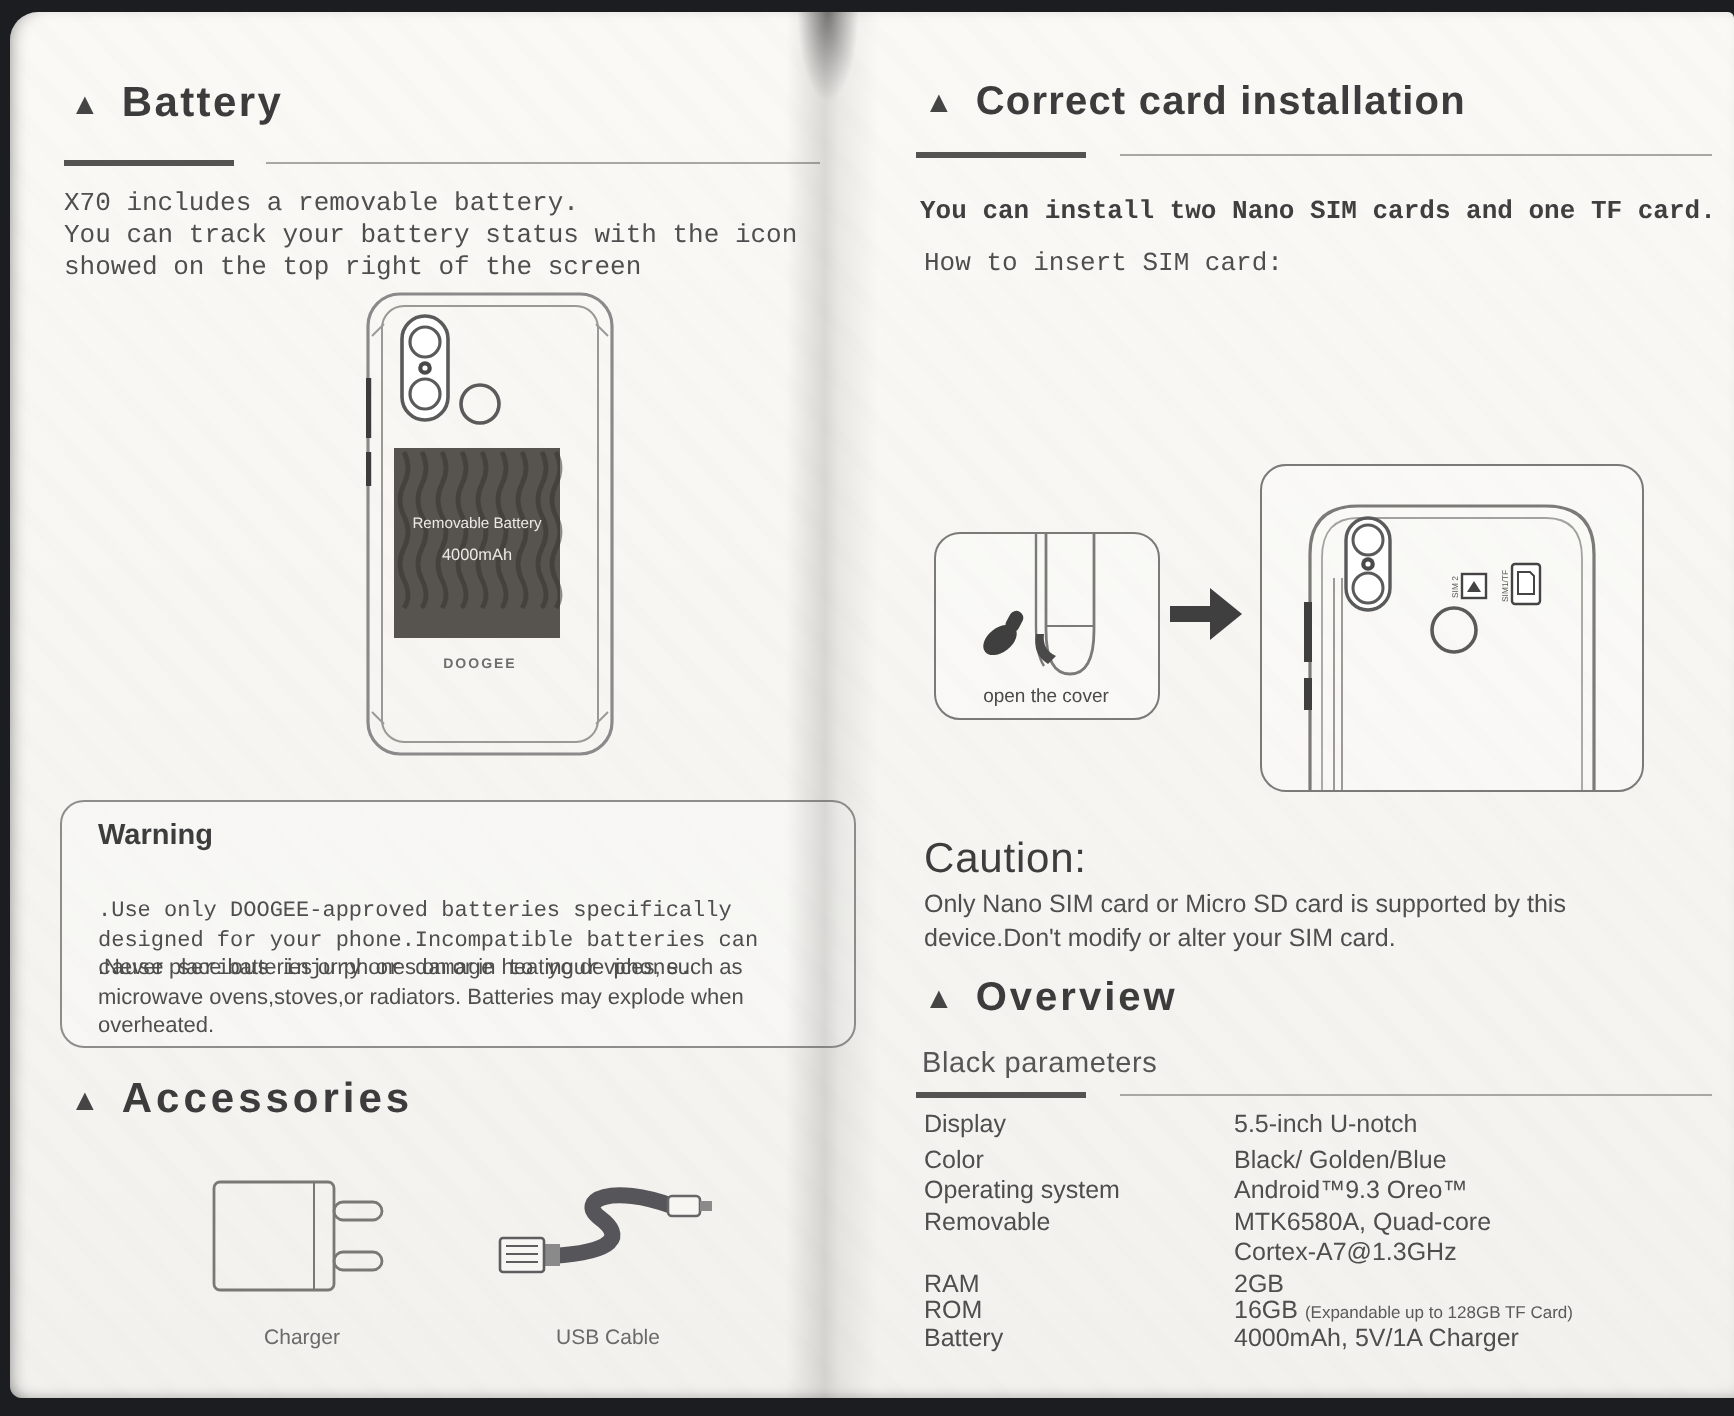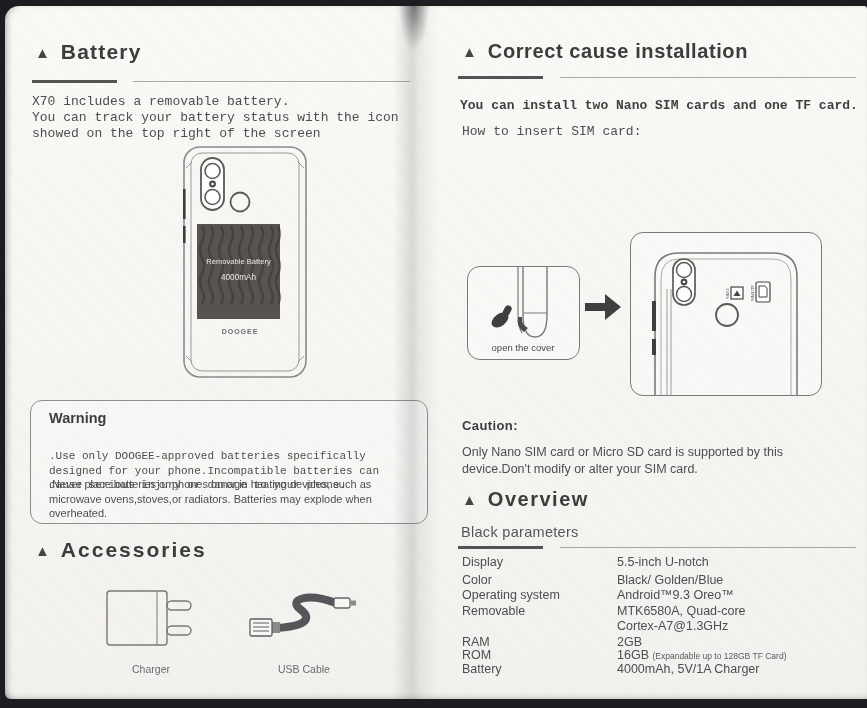--- a/index.html
+++ b/index.html
@@ -129,21 +129,21 @@
       </svg>
 
       <div class="cap-label" style="left:96px;top:657px;width:100px;">Charger</div>
       <div class="cap-label" style="left:243px;top:657px;width:112px;">USB Cable</div>
     </div>
 
     <div class="page page-right">
 
       <div class="h1 small abs" style="left:37px;top:34px;">
         <span class="tri">▲</span>
-        <span class="t">Correct cause installation</span>
+        <span class="t">Correct card installation</span>
       </div>
       <div class="rule-thick" style="left:33px;top:70px;width:85px;"></div>
       <div class="rule-thin" style="left:135px;top:71px;width:296px;"></div>
 
       <div class="abs body-text bold" style="left:35px;top:92px;width:400px;">You can install two Nano SIM cards and one TF card.</div>
       <div class="abs body-text" style="left:37px;top:118px;">How to insert SIM card:</div>
 
       <div class="ill-box" style="left:42px;top:260px;width:111px;height:92px;">
         <svg width="111" height="92" viewBox="0 0 111 92">
           <path d="M50 0 V46 Q50 60 54 66" fill="none" stroke="#7c7a77" stroke-width="1.2"></path>
@@ -185,21 +185,21 @@
             <path d="M106 57.5 L109.5 63 L102.5 63 Z" fill="#444"></path>
           </g>
           <g>
             <text transform="rotate(-90 123 68)" x="123" y="68" font-size="4.2" fill="#555">SIM1/TF</text>
             <rect x="125" y="49" width="14" height="20" rx="1.5" fill="#ffffff" stroke="#444" stroke-width="1.2"></rect>
             <path d="M128 53 h6 l2 2 v9 h-8 z" fill="none" stroke="#444" stroke-width="1"></path>
           </g>
         </svg>
       </div>
 
-      <div class="abs" style="left:37px;top:412px;font-size:13px;font-weight:bold;color:#3d3d3d;letter-spacing:.4px;">Caution:</div>
+      <div class="abs" style="left:37px;top:412px;font-size:21px;font-weight:normal;color:#3d3d3d;letter-spacing:.4px;">Caution:</div>
       <div class="abs" style="left:37px;top:438px;width:362px;font-size:12.5px;line-height:17px;color:#4e4e4e;">Only Nano SIM card or Micro SD card is supported by this device.Don't modify or alter your SIM card.</div>
 
       <div class="h1 abs" style="left:37px;top:482px;">
         <span class="tri">▲</span>
         <span class="t" style="font-size:20px;letter-spacing:1.5px;">Overview</span>
       </div>
       <div class="abs" style="left:36px;top:518px;font-size:14.5px;color:#565656;letter-spacing:.3px;">Black parameters</div>
       <div class="rule-thick" style="left:33px;top:540px;width:85px;"></div>
       <div class="rule-thin" style="left:135px;top:541px;width:296px;"></div>
 

